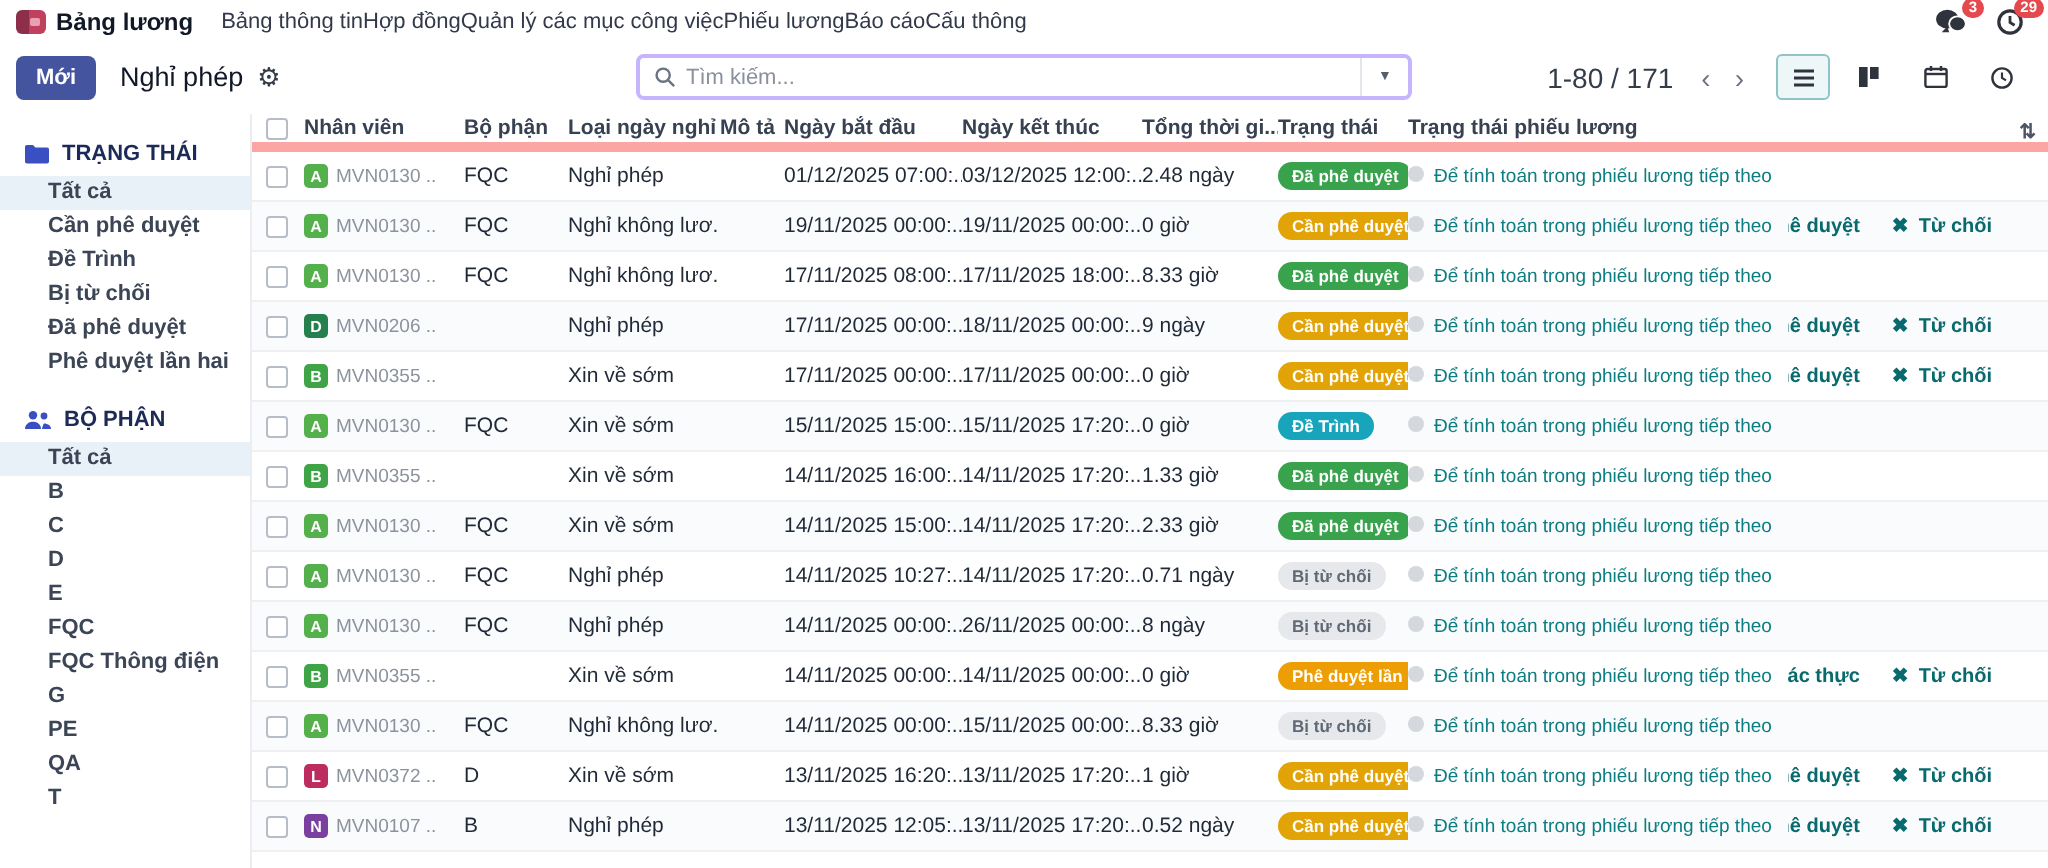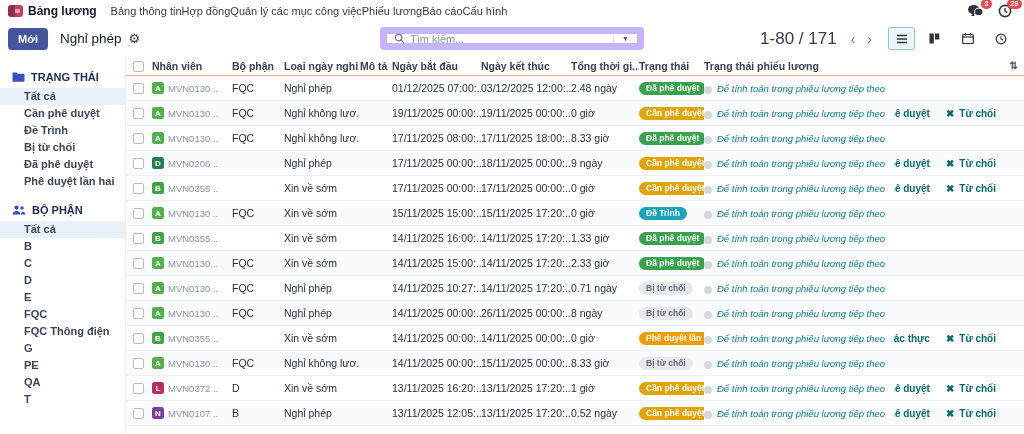--- a/index.html
+++ b/index.html
@@ -16,58 +16,58 @@
   .app-icon::after { content:""; position:absolute; right:3px; top:4px; width:5px; height:4px; border-radius:1px; background:#e8a0b2; }
   .nav-item { color:#32394a; font-size:11px; cursor:pointer; white-space:nowrap; }
   .nav-right { display:flex; align-items:center; gap:14px; }
   .nav-ico { position:relative; width:16px; height:14px; cursor:pointer; }
   .badge { position:absolute; top:-5px; right:-8px; background:#e5484d; color:#fff; font-size:7.5px; font-weight:bold; border-radius:8px; padding:1px 3.5px; line-height:1.1; }
   
   .control-panel { height:37px; display:flex; align-items:center; padding:0 10px 0 8px; position:relative; }
   .btn-new { background:#44549e; color:#fff; border:none; border-radius:4px; font-size:11px; font-weight:bold; padding:5px 10px; cursor:pointer; font-family:inherit; }
   .page-title { font-size:13.5px; color:#111827; margin-left:12px; font-weight:500; }
   .gear { margin-left:7px; font-size:13px; color:#333c47; cursor:pointer; line-height:1; }
-  .search-box { position:absolute; left:50%; top:7px; transform:translateX(-50%); width:264px; height:23px;
-    border:7px solid #c4b5fd; border-radius:4px; background:#fff; display:flex; align-items:center; }
+  .search-box { position:absolute; left:50%; top:7px; transform:translateX(-50%); width:388px; height:23px;
+    border:2px solid #c4b5fd; border-radius:4px; background:#fff; display:flex; align-items:center; }
   .search-text { color:#8a919c; font-size:11px; margin-left:5px; flex:1; }
   .search-caret { width:24px; height:100%; display:flex; align-items:center; justify-content:center; border-left:1px solid #e2e5e9; color:#555e6a; font-size:7px; cursor:pointer; }
   .cp-right { margin-left:auto; display:flex; align-items:center; }
-  .pager-text { font-size:17px; color:#333c47; margin-right:8px; }
+  .pager-text { font-size:14px; color:#333c47; margin-right:8px; }
   .pager-btn { border:none; background:transparent; color:#6b7280; font-size:14px; line-height:1; padding:2px 6px; cursor:pointer; font-family:inherit; }
   .views { display:flex; align-items:center; gap:6px; margin-left:10px; }
   .view-btn { width:27px; height:23px; display:flex; align-items:center; justify-content:center; border:1px solid transparent; border-radius:3px; background:transparent; cursor:pointer; padding:0; }
   .view-btn.active { border-color:#8fc3c6; background:#eef7f7; }
   
   .content { display:flex; height:377px; }
   .sidebar { width:125px; flex-shrink:0; padding-top:10px; overflow:hidden; }
   .side-title { display:flex; align-items:center; gap:6px; padding:4px 0 5px 12px; font-size:11px; font-weight:bold; color:#1c2a57; }
   .side-item { position:relative; font-size:11px; color:#3b4556; padding:2px 12px 3px 24px; cursor:pointer; white-space:nowrap;font-weight:bold; }
   .side-item.selected { background:#e9f1f8; }
   .side-item .exp { position:absolute; left:13px; top:4px; font-size:6.5px; color:#374151; }
   
   .table-area { flex:1; display:flex; flex-direction:column; border-left:1px solid #ebedf0; }
   .trow { display:grid; grid-template-columns:26px 80px 52px 76px 32px 89px 90px 68px 65px 190px 1fr; align-items:center; }
-  .thead { height:19px; border-bottom:1px solid #fca5a5; font-weight:bold; color:#374151; font-size:10.5px; position:relative; }
+  .thead { height:19px; border-bottom:5px solid #fca5a5; font-weight:bold; color:#374151; font-size:10.5px; position:relative; }
   .thead .cell { overflow:hidden; white-space:nowrap; }
   .col-toggle { position:absolute; right:6px; top:3px; font-size:10px; color:#4b5563; cursor:pointer; }
   .rows { flex:1; overflow:hidden; }
   .drow { height:25px; border-bottom:1px solid #eef0f2; font-size:10.5px; cursor:pointer; }
   .drow:nth-child(even) { background:#fafbfc; }
   .cell { overflow:hidden; white-space:nowrap; }
   .chk { width:11px; height:11px; border:1px solid #b7bdc6; border-radius:2px; background:#fff; margin-left:7px; cursor:pointer; }
   .emp { display:flex; align-items:center; gap:4px; }
   .avatar { width:12px; height:12px; border-radius:2.5px; color:#fff; font-size:8px; font-weight:bold; display:flex; align-items:center; justify-content:center; flex-shrink:0; }
   .emp-code { color:#8b939e; font-size:9.5px; }
   .pill { display:inline-block; font-size:8.5px; font-weight:bold; color:#fff; border-radius:9px; padding:2.5px 7px; line-height:1; white-space:nowrap; }
   .st-approved { background:#38a24c; }
   .st-to_approve { background:#e2a306; }
   .st-submitted { background:#18a5bb; }
   .st-refused { background:#e7e8eb; color:#606a76; }
   .st-second { background:#ec9e04; }
-  .payslip { display:flex; align-items:flex-end; gap:5px;font-style:italic; }
+  .payslip { display:flex; align-items:flex-start; gap:5px; }
   .ps-dot { width:8px; height:8px; border-radius:50%; background:#d5d8dc; flex-shrink:0; }
   .ps-text { color:#0c7d82; font-size:9.5px; white-space:nowrap; }
   .actions { display:flex; align-items:center; justify-content:flex-end; gap:16px; padding-right:28px; }
   .act { display:flex; align-items:center; gap:5px; color:#086a6e; font-weight:bold; font-size:10px; cursor:pointer; white-space:nowrap; }
   .act .glyph { font-size:10px; }
   svg { display:block; }
 </style>
 </head>
 <body>
 
@@ -76,21 +76,21 @@
     <div class="brand">
       <span class="app-icon"></span>
       <span>Bảng lương</span>
     </div>
     <div style="display:flex;">
         <span class="nav-item">Bảng thông tin</span>
         <span class="nav-item">Hợp đồng</span>
         <span class="nav-item">Quản lý các mục công việc</span>
         <span class="nav-item">Phiếu lương</span>
         <span class="nav-item">Báo cáo</span>
-        <span class="nav-item">Cấu hình</span>
+        <span class="nav-item">Cấu thông</span>
       </div>
   </div>
   <div class="nav-right">
     <div class="nav-ico">
       <svg width="15" height="13" viewBox="0 0 16 14">
           <ellipse cx="6" cy="6" rx="6" ry="5" fill="#2e333c"></ellipse>
           <ellipse cx="11.5" cy="8.5" rx="4.5" ry="4" fill="#2e333c" stroke="#fff" stroke-width="1"></ellipse>
           <path d="M3 13l3-3 1 3z" fill="#2e333c"></path>
         </svg>
       <span class="badge">3</span>

